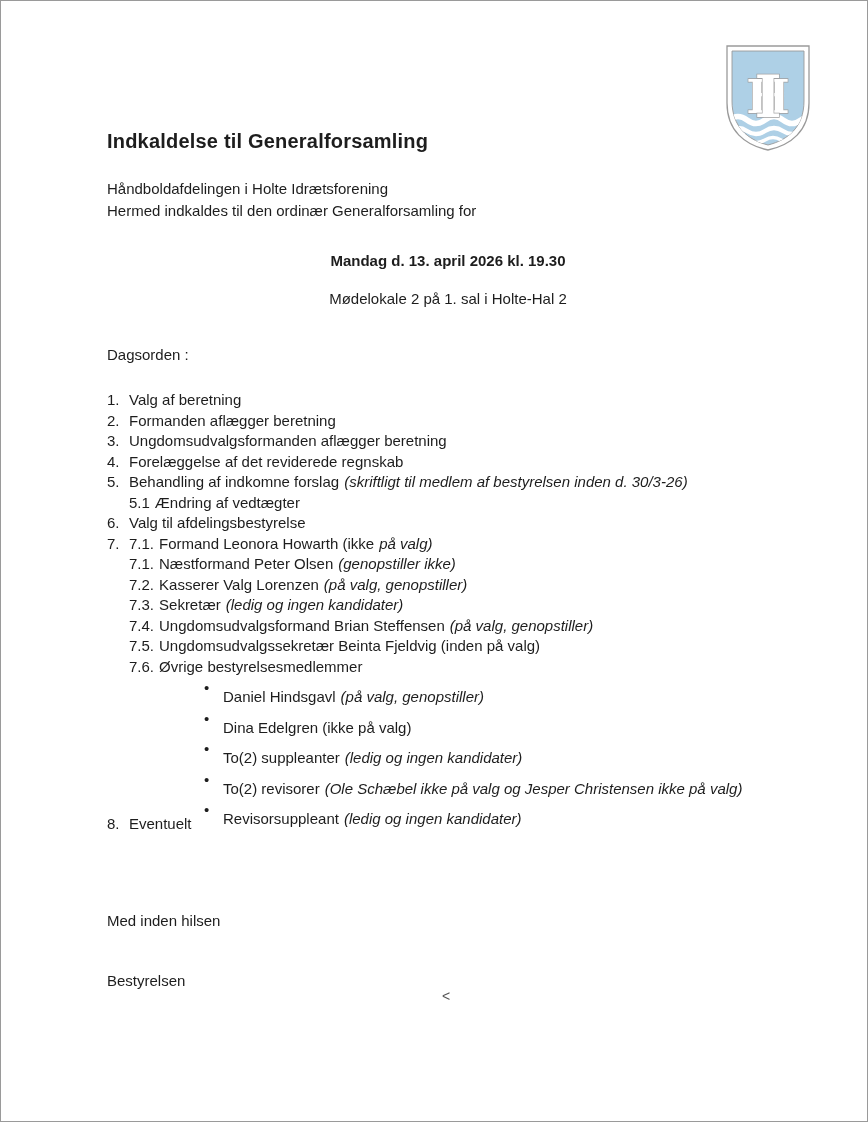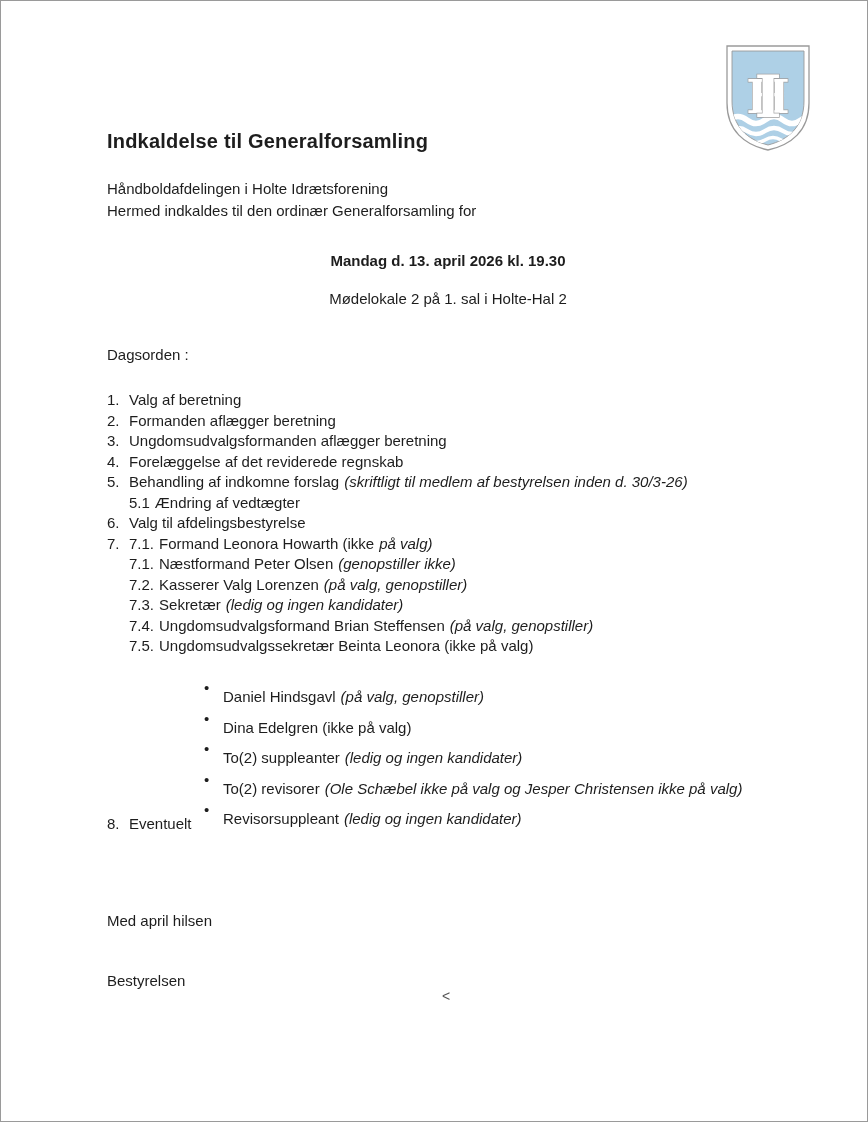--- a/index.html
+++ b/index.html
@@ -142,23 +142,26 @@
 
     <div class="row indent">
       <span class="body-cell"><span class="sub">7.3.</span><span>Sekretær</span><span class="note">(ledig og ingen kandidater)</span></span>
     </div>
 
     <div class="row indent">
       <span class="body-cell"><span class="sub">7.4.</span><span>Ungdomsudvalgsformand Brian Steffensen</span><span class="note">(på valg, genopstiller)</span></span>
     </div>
 
     <div class="row indent">
-      <span class="body-cell"><span class="sub">7.5.</span><span>Ungdomsudvalgssekretær Beinta Leonora (ikke på valg)</span></span>
-    </div>
-
+      <span class="body-cell"><span class="sub">7.5.</span><span>Ungdomsudvalgssekretær Beinta Fjeldvig (inden på valg)</span></span>
+    </div>
+
+    <div class="row indent">
+      <span class="body-cell"><span class="sub">7.6.</span><span>Øvrige bestyrelsesmedlemmer</span></span>
+    </div>
 
   </div>
 
   <div class="abs list-bullets">
 
     <div class="brow">
       <span class="bullet-col">•</span>
       <span class="btxt"><span>Daniel Hindsgavl</span><span class="note">(på valg, genopstiller)</span></span>
     </div>
 
@@ -184,17 +187,17 @@
 
   </div>
 
   <div class="abs item-final">
     <div class="row">
       <span class="num">8.</span>
       <span class="body-cell"><span>Eventuelt</span></span>
     </div>
   </div>
 
-  <div class="abs salutation">Med april hilsen</div>
+  <div class="abs salutation">Med inden hilsen</div>
   <div class="abs signature">Bestyrelsen</div>
   <div class="abs stray-mark">&lt;</div>
 
 </div>
 
 </body></html>

